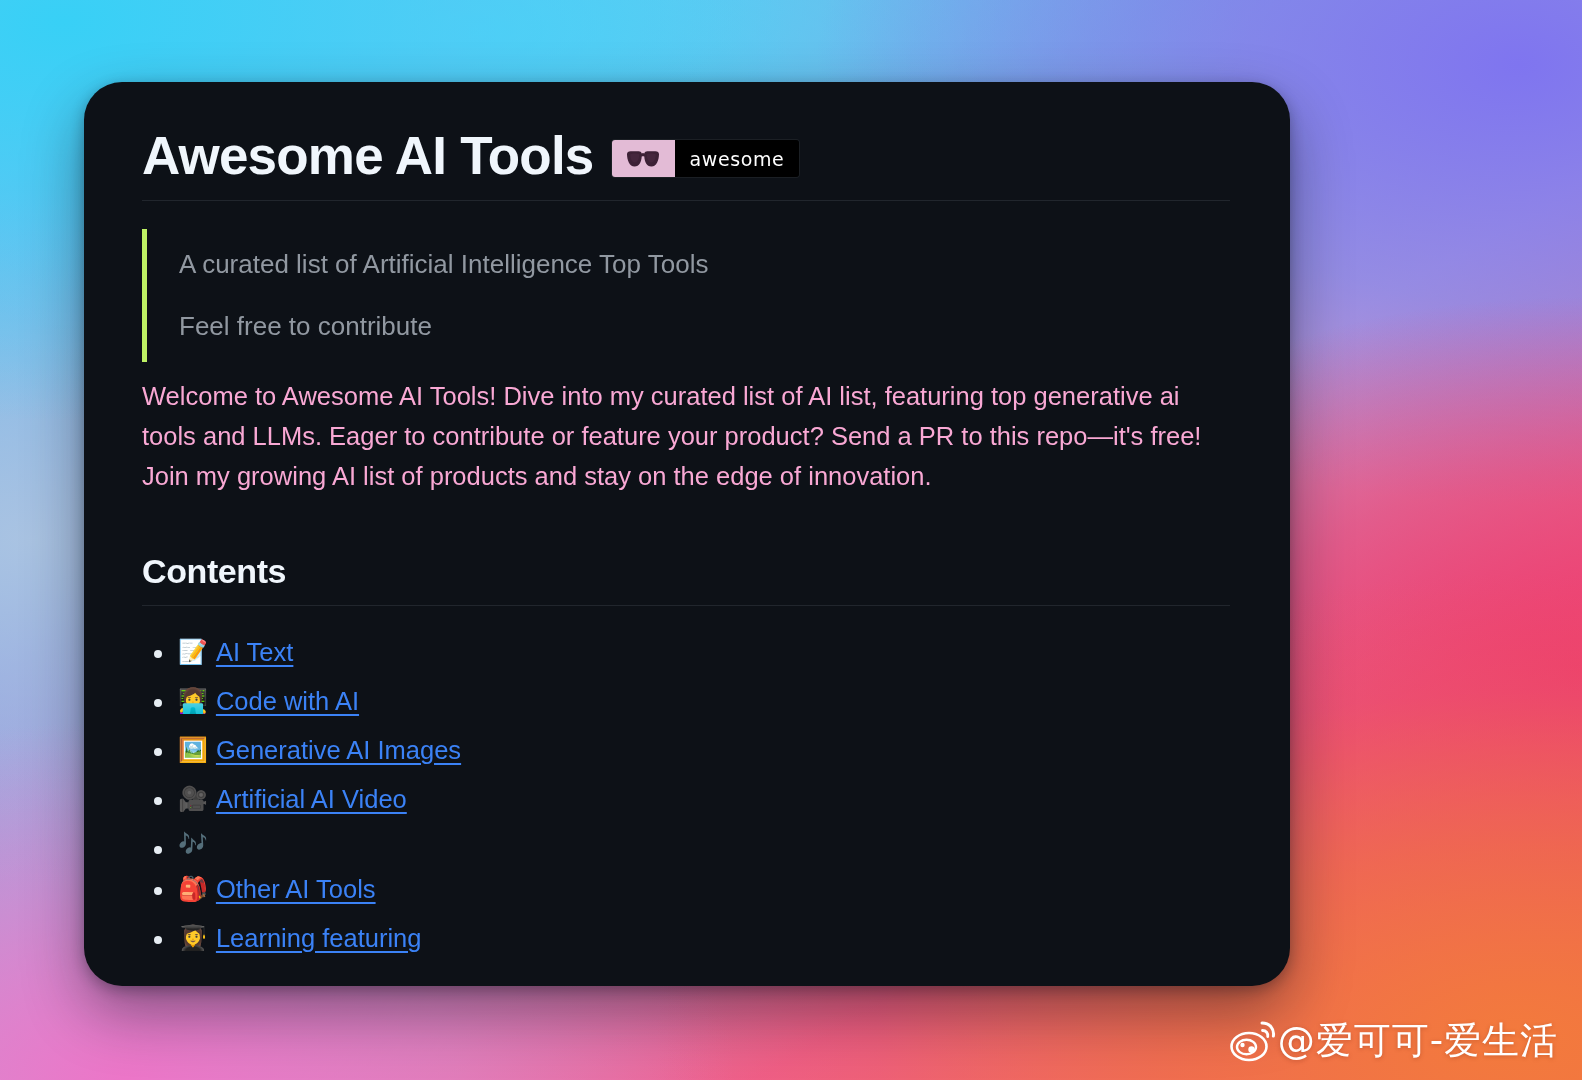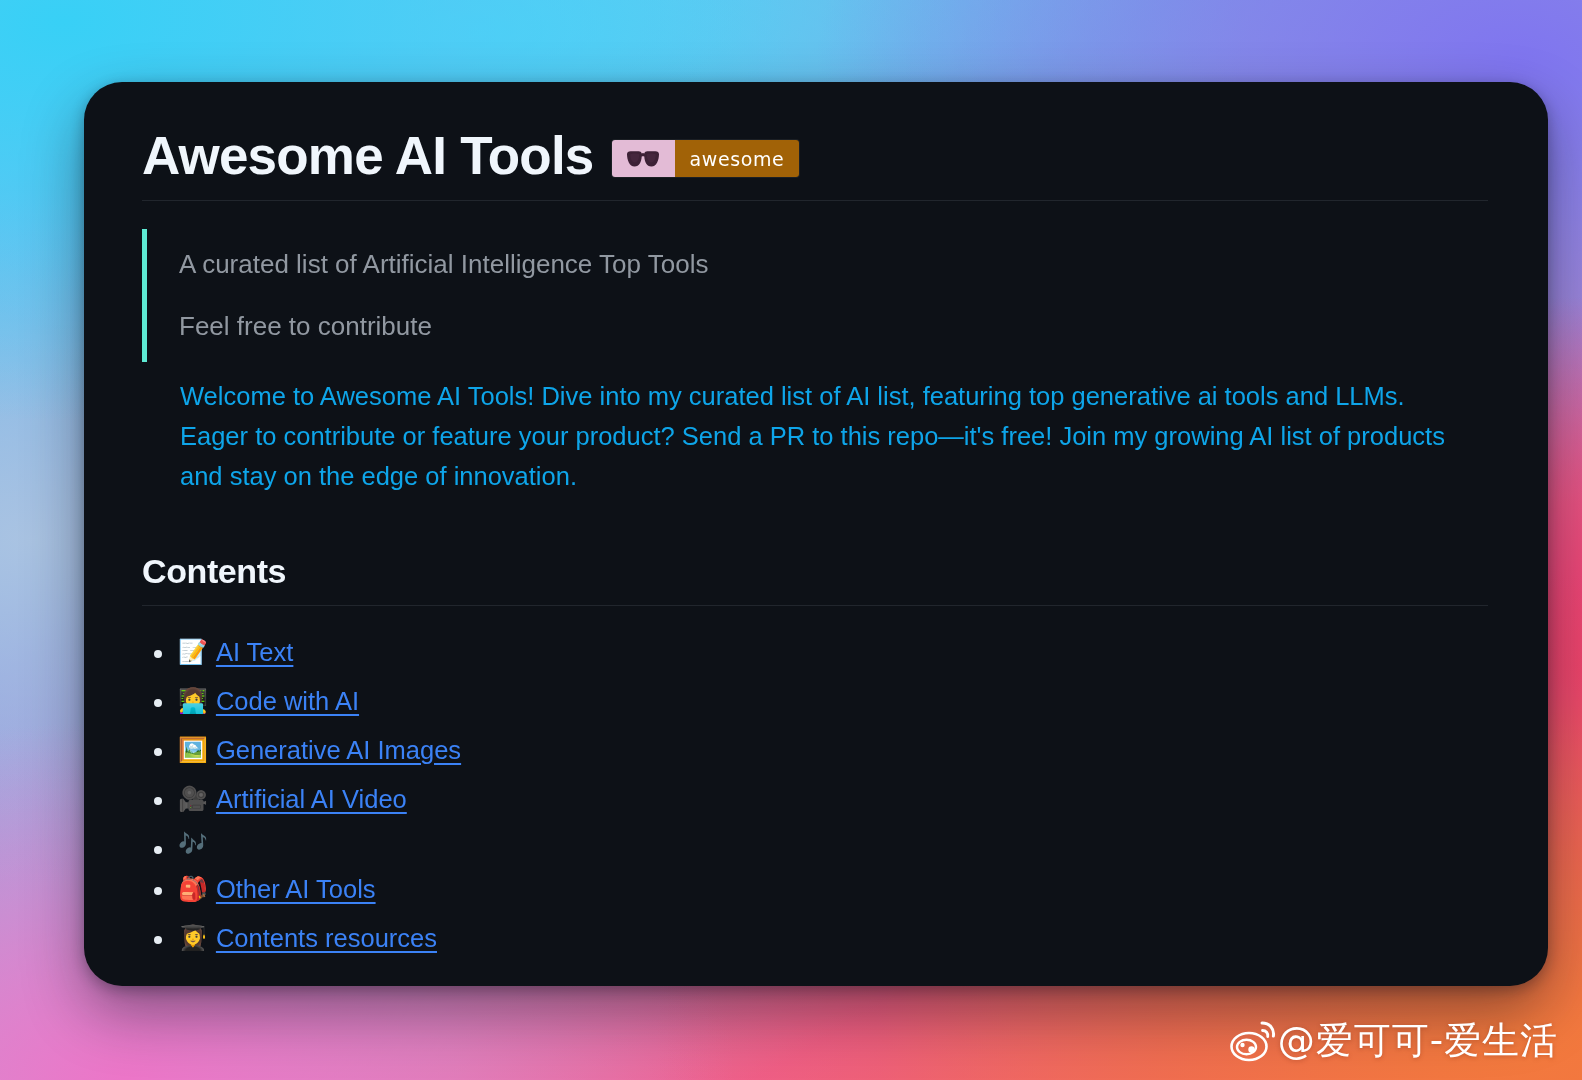--- a/index.html
+++ b/index.html
@@ -30,21 +30,21 @@
       radial-gradient(ellipse 70% 40% at 30% 3%, rgba(74,216,248,0.95) 0%, rgba(74,216,248,0) 70%),
       radial-gradient(ellipse 48% 45% at 2% 50%, rgba(176,200,226,0.85) 0%, rgba(176,200,226,0) 72%),
       linear-gradient(150deg, #5ad4f5 0%, #8d9fe0 34%, #c49ad2 55%, #ef5f8c 76%, #f07a44 100%);
   }
 
   
   .card {
     position: absolute;
     left: 84px;
     top: 82px;
-    width: 1464px;
+    width: 1206px;
     height: 904px;
     background: #0d1117;
     border-radius: 38px;
     box-shadow: 0 26px 60px rgba(10, 12, 24, 0.42),
                 0 4px 14px rgba(10, 12, 24, 0.30);
     overflow: hidden;
     padding: 46px 60px 40px 58px;
   }
 
   
@@ -75,21 +75,21 @@
     box-shadow: 0 0 0 1px rgba(255,255,255,0.06);
   }
   .badge-left {
     background: #e3bbd6;
     display: flex;
     align-items: center;
     justify-content: center;
     width: 63px;
   }
   .badge-right {
-    background: #a16207;
+    background: #000000;
     display: flex;
     align-items: center;
     justify-content: center;
     padding: 0 15px;
   }
   .badge-label {
     color: #ffffff;
     font-size: 19px;
     font-weight: 400;
     letter-spacing: 0.6px;
@@ -100,40 +100,39 @@
   
   hr.rule {
     border: 0;
     height: 1px;
     background: #21262d;
     margin: 0 0 0 0;
   }
 
   
   .quote {
-    border-left: 5px solid #5eead4;
+    border-left: 5px solid #bef264;
     padding: 16px 0 16px 32px;
     margin-top: 28px;
     margin-bottom: 14px;
   }
   .quote p {
     color: #9198a1;
     font-size: 26px;
     line-height: 1.5;
   }
   .quote p + p { margin-top: 23px; }
 
   
   .intro {
-    color: #0ea5e9;
+    color: #f9a8d4;
     font-size: 25.5px;
     line-height: 1.57;
     max-width: 1290px;
     margin-top: 12px;
-    margin-left: 38px;
   }
 
   
   .section-head {
     font-size: 34px;
     font-weight: 700;
     color: #f0f6fc;
     letter-spacing: -0.4px;
     margin-top: 56px;
     padding-bottom: 14px;
@@ -256,21 +255,21 @@
     </li>
     <li>
       <span class="emoji">🎶</span>
     </li>
     <li>
       <span class="emoji">🎒</span>
       <a class="toc-link">Other AI Tools</a>
     </li>
     <li>
       <span class="emoji">👩‍🎓</span>
-      <a class="toc-link">Contents resources</a>
+      <a class="toc-link">Learning featuring</a>
     </li>
   </ul>
 
 </div>
 
 <div class="watermark">
   <span>
     <svg class="weibo-logo" width="46" height="42" viewBox="0 0 46 42" aria-hidden="true">
       <ellipse cx="19" cy="26.5" rx="17.5" ry="13.5" fill="none" stroke="#ffffff" stroke-width="2.6"></ellipse>
       <ellipse cx="16.5" cy="27" rx="9.5" ry="7.2" fill="none" stroke="#ffffff" stroke-width="2.4"></ellipse>

